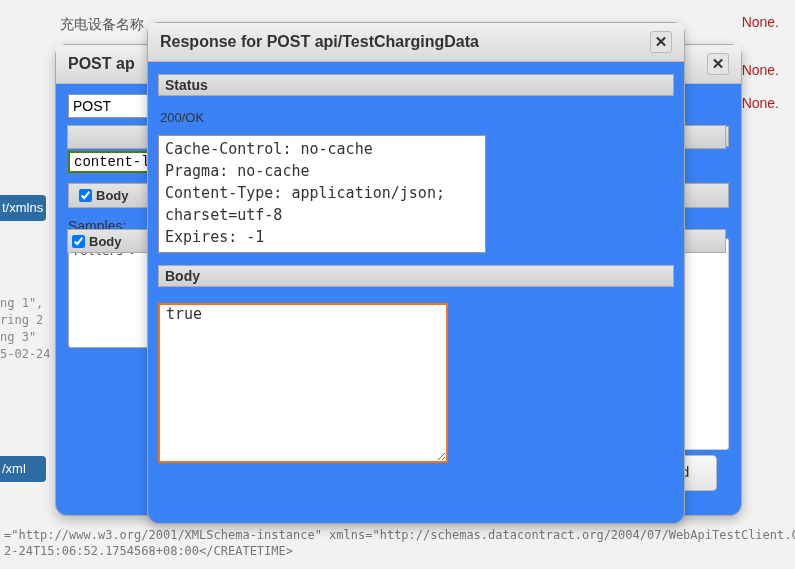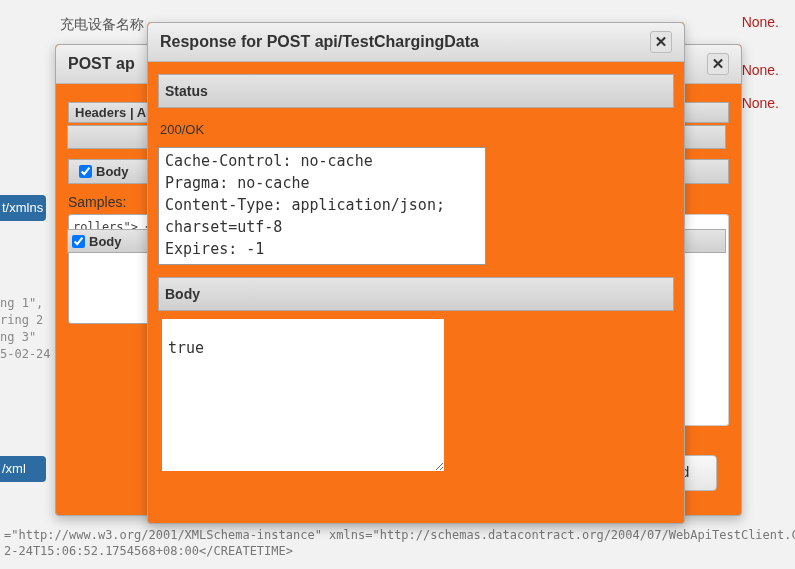--- a/index.html
+++ b/index.html
@@ -63,23 +63,23 @@
     font-size: 12px;
     line-height: 16px;
     color: #777;
     white-space: pre;
     padding-left: 4px;
   }
 
   
   .dialog {
     position: absolute;
-    background: #f97316;
+    background: #3b82f6;
     border: 1px solid #aaa;
-    border-radius: 4px;
+    border-radius: 12px;
     box-shadow: 0 4px 12px rgba(0,0,0,.25);
   }
   .dialog .titlebar {
     display: flex;
     align-items: center;
     justify-content: space-between;
     padding: 8px 12px;
     font-weight: bold;
     font-size: 16px;
     color: #333;
@@ -212,21 +212,21 @@
     top: 22px;
     width: 536px;
     height: 500px;
   }
   .front-dialog .body {
     padding: 8px 10px 12px;
   }
   .front-section-bar {
     background: linear-gradient(#e4e4e4,#d0d0d0);
     border: 1px solid #aaa;
-    padding: 8px 6px;
+    padding: 2px 6px;
     font-weight: bold;
     font-size: 14px;
     margin-top: 4px;
   }
   .status-val {
     font-size: 13px;
     padding: 14px 2px 6px;
   }
   .headers-box {
     width: 328px;
@@ -238,25 +238,25 @@
     padding: 2px 6px;
     margin-top: 4px;
     overflow-y: scroll;
     position: relative;
     box-sizing: border-box;
     background: #fff;
   }
   .body-box {
     width: 290px;
     height: 160px;
-    border: 4px solid #f97316;
+    border: 2px solid #f97316;
     font-family: Consolas, monospace;
     font-size: 15px;
-    padding: 20px 6px;
-    margin-top: 4px;
+    padding: 0 6px;
+    margin-top: 16px;
     background: #fff;
     box-sizing: border-box;
     resize: both;
     overflow: auto;
   }
 
   
   .headers-box::-webkit-scrollbar { width: 16px; }
   .headers-box::-webkit-scrollbar-track { background: #e6e6e6; }
   .headers-box::-webkit-scrollbar-thumb { background: #c2c2c2; }
@@ -295,20 +295,21 @@
 </div>
 
 <div class="dialog back-dialog">
   <div class="titlebar">
     <span>POST ap</span>
     <span class="close">
       <span>✕</span>
     </span>
   </div>
   <div class="body">
+    <input class="method-select" value="POST" style="">
 
     <div class="section-bar">Headers | A</div>
     <div class="long-bar" style="left:11px;top:80px;right:15px;"></div>
 
     <input class="hdr-row" value="content-l" style="">
     <input class="hdr-row" value="content-t" style="">
 
     <div class="body-chk-line section-bar" style="display:flex;align-items:center;">
       <input type="checkbox" checked="" style="">
       <span>Body</span>

